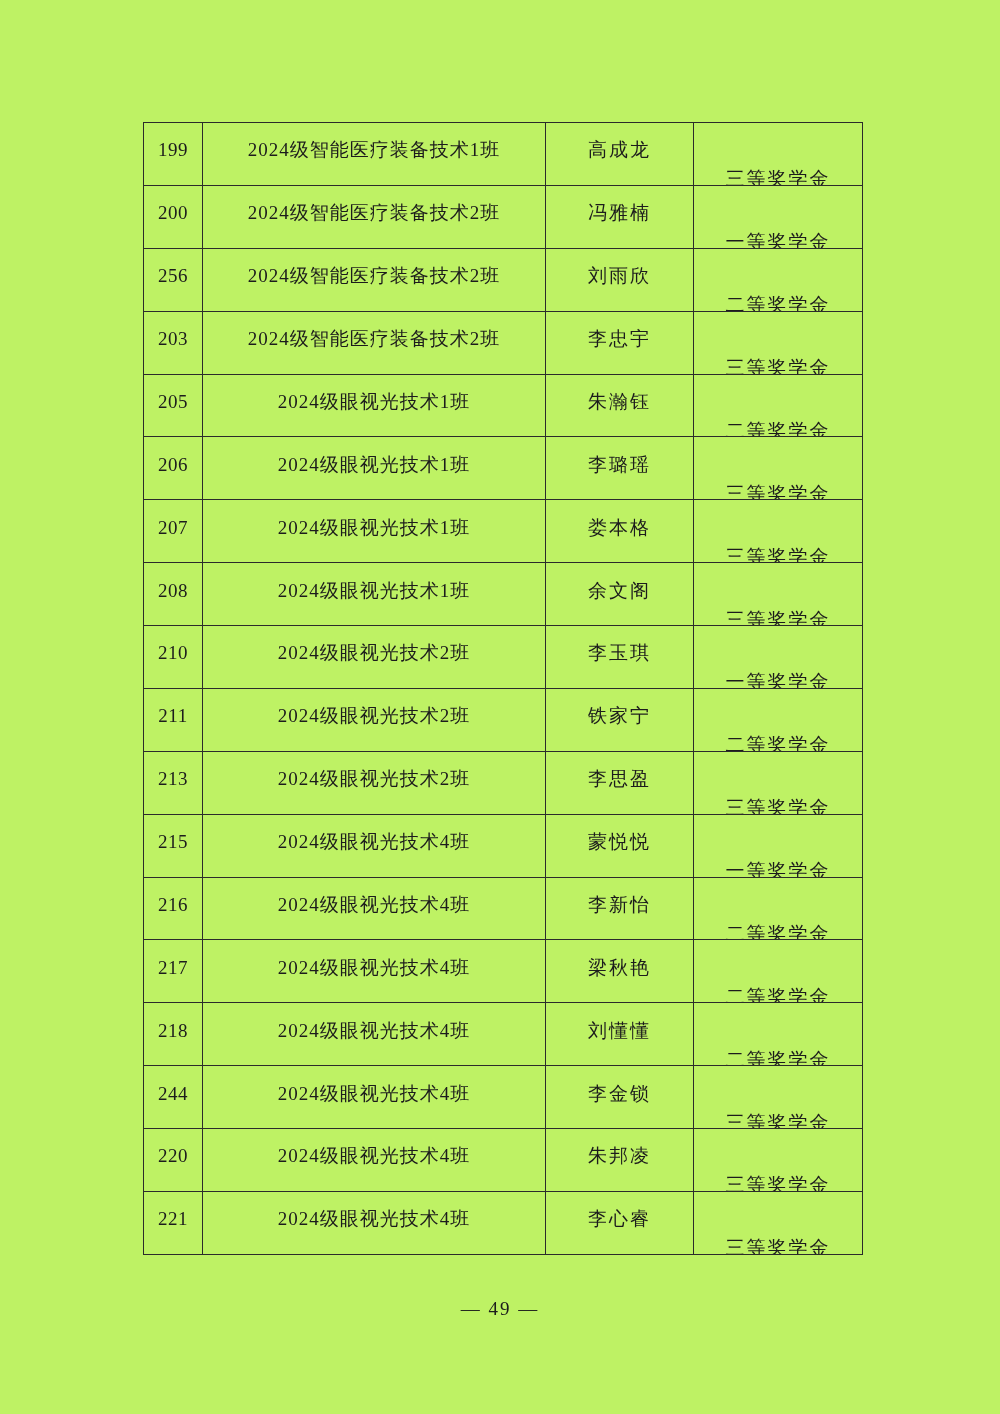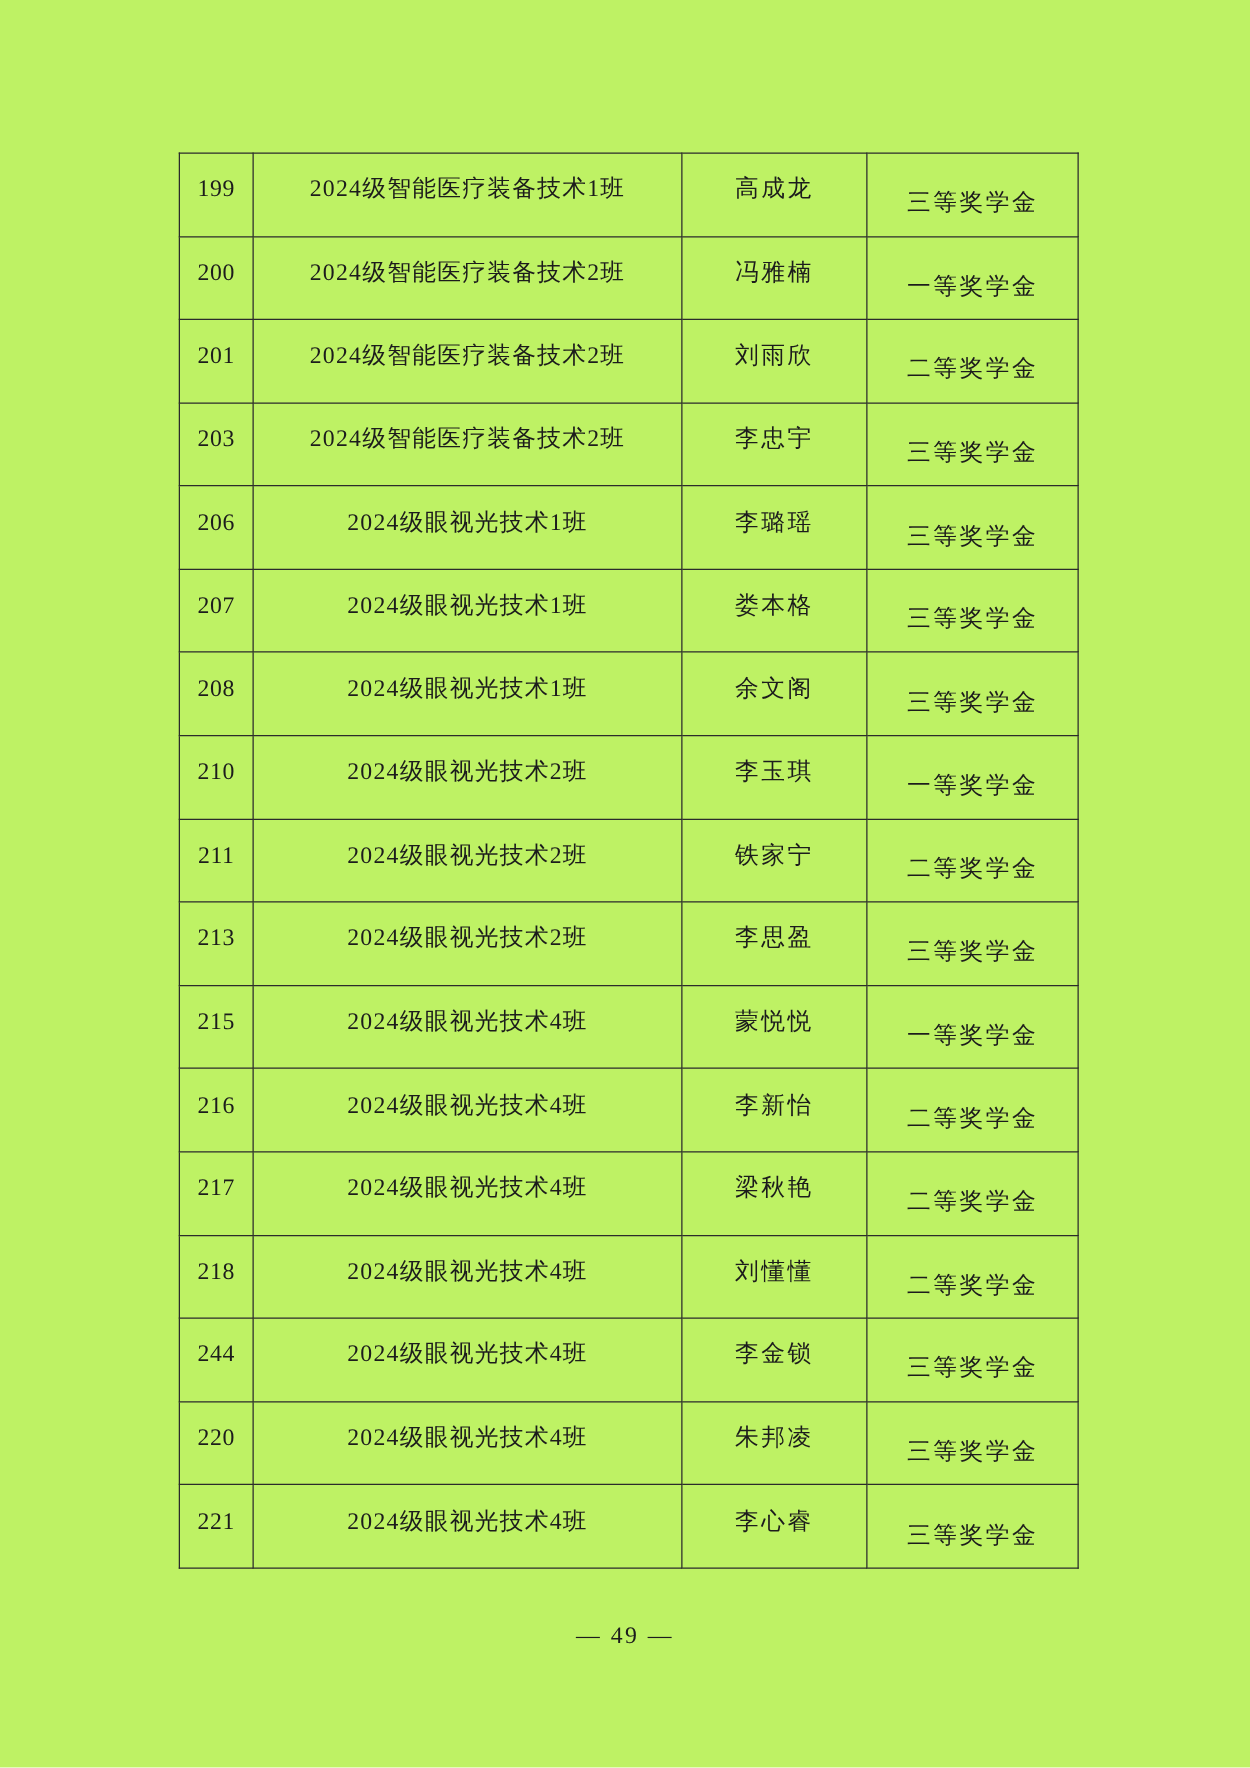--- a/index.html
+++ b/index.html
@@ -52,21 +52,21 @@
   td.cell-name .cell-text {
     top: -4px;
   }
   td.cell-no .cell-text {
     letter-spacing: 0.5px;
   }
   td.cell-name .cell-text {
     letter-spacing: 2px;
   }
   td.cell-award .cell-text {
-    top: 7px;
+    top: 25px;
     letter-spacing: 2px;
   }
   .page-footer {
     position: absolute;
     left: 0;
     top: 1297px;
     width: 1000px;
     text-align: center;
     font-size: 19px;
     line-height: 24px;
@@ -112,21 +112,21 @@
     <td class="cell-name">
       <span class="cell-text">冯雅楠</span>
     </td>
     <td class="cell-award">
       <span class="cell-text">一等奖学金</span>
     </td>
   </tr>
 
   <tr>
     <td class="cell-no">
-      <span class="cell-text">201</span>
+      <span class="cell-text">256</span>
     </td>
     <td class="cell-class">
       <span class="cell-text">2024级智能医疗装备技术2班</span>
     </td>
     <td class="cell-name">
       <span class="cell-text">刘雨欣</span>
     </td>
     <td class="cell-award">
       <span class="cell-text">二等奖学金</span>
     </td>
@@ -142,20 +142,34 @@
     </td>
     <td class="cell-name">
       <span class="cell-text">李忠宇</span>
     </td>
     <td class="cell-award">
       <span class="cell-text">三等奖学金</span>
     </td>
   </tr>
 
 
+  <tr>
+    <td class="cell-no">
+      <span class="cell-text">205</span>
+    </td>
+    <td class="cell-class">
+      <span class="cell-text">2024级眼视光技术1班</span>
+    </td>
+    <td class="cell-name">
+      <span class="cell-text">朱瀚钰</span>
+    </td>
+    <td class="cell-award">
+      <span class="cell-text">二等奖学金</span>
+    </td>
+  </tr>
 
   <tr>
     <td class="cell-no">
       <span class="cell-text">206</span>
     </td>
     <td class="cell-class">
       <span class="cell-text">2024级眼视光技术1班</span>
     </td>
     <td class="cell-name">
       <span class="cell-text">李璐瑶</span>

